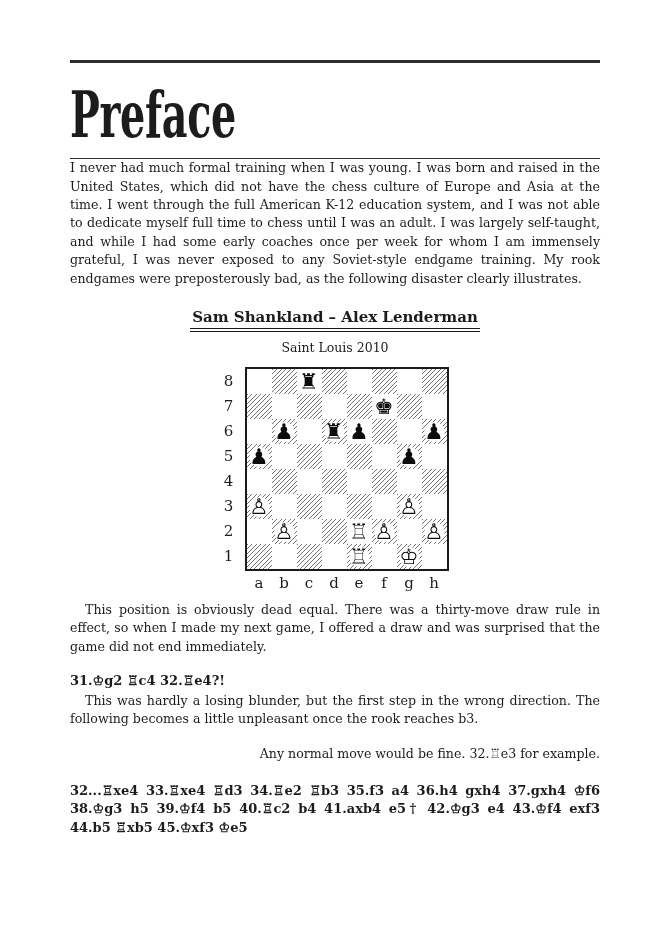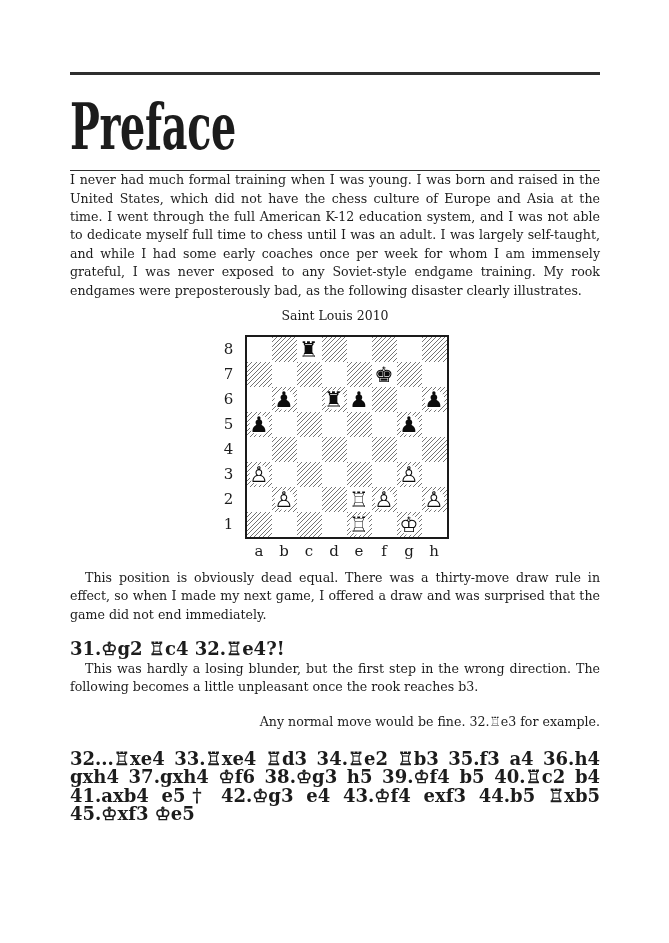--- a/index.html
+++ b/index.html
@@ -4,21 +4,21 @@
 <style>
   html, body { margin: 0; padding: 0; }
   body {
     width: 669px; height: 943px;
     background: #ffffff;
     font-family: "DejaVu Serif", serif;
     color: #1c1c1c;
     position: relative;
     overflow: hidden;
   }
-  .content { padding: 16px 69px 0 70px; }
+  .content { padding: 4px 69px 0 70px; }
 
   .rule { background: #2e2e2e; }
   .rule-top { margin-top: 56px; height: 2.5px; }
   .rule-under { margin-top: 6px; height: 1.6px; }
 
   h1.title {
     margin: 14px 0 0 0;
     font-size: 64px;
     line-height: 75px;
     font-weight: bold;
@@ -93,40 +93,43 @@
     display: grid;
     grid-template-columns: repeat(8, 25px);
     margin-left: 2px;
     margin-top: 2px;
   }
   .file-label { text-align: center; font-size: 15px; height: 20px; line-height: 20px; }
 
   .after-diagram { margin-top: 8px; }
   .moves {
     font-weight: bold;
-    font-size: 18px;
+    font-size: 13px;
     line-height: 18.5px;
     text-align: justify;
   }
   .moves-1 { margin-top: 16px; }
   .note-1 { margin-top: 1px; }
   .note-2 { margin-top: 17px; text-align: right; }
   .moves-2 { margin-top: 18px; }
 </style>
 </head>
 <body>
 
 <div class="page">
   <div class="content">
     <div class="rule rule-top"></div>
     <h1 class="title">Preface</h1>
     <div class="rule rule-under"></div>
 
     <p class="body intro">I never had much formal training when I was young. I was born and raised in the United States, which did not have the chess culture of Europe and Asia at the time. I went through the full American K-12 education system, and I was not able to dedicate myself full time to chess until I was an adult. I was largely self-taught, and while I had some early coaches once per week for whom I am immensely grateful, I was never exposed to any Soviet-style endgame training. My rook endgames were preposterously bad, as the following disaster clearly illustrates.</p>
 
+    <div class="players">
+      <span class="players-inner">Sam Shankland – Alex Lenderman</span>
+    </div>
     <div class="venue">Saint Louis 2010</div>
 
     <div class="board-area">
       <div class="rank-col">
           <div class="rank-label">8</div>
           <div class="rank-label">7</div>
           <div class="rank-label">6</div>
           <div class="rank-label">5</div>
           <div class="rank-label">4</div>
           <div class="rank-label">3</div>

